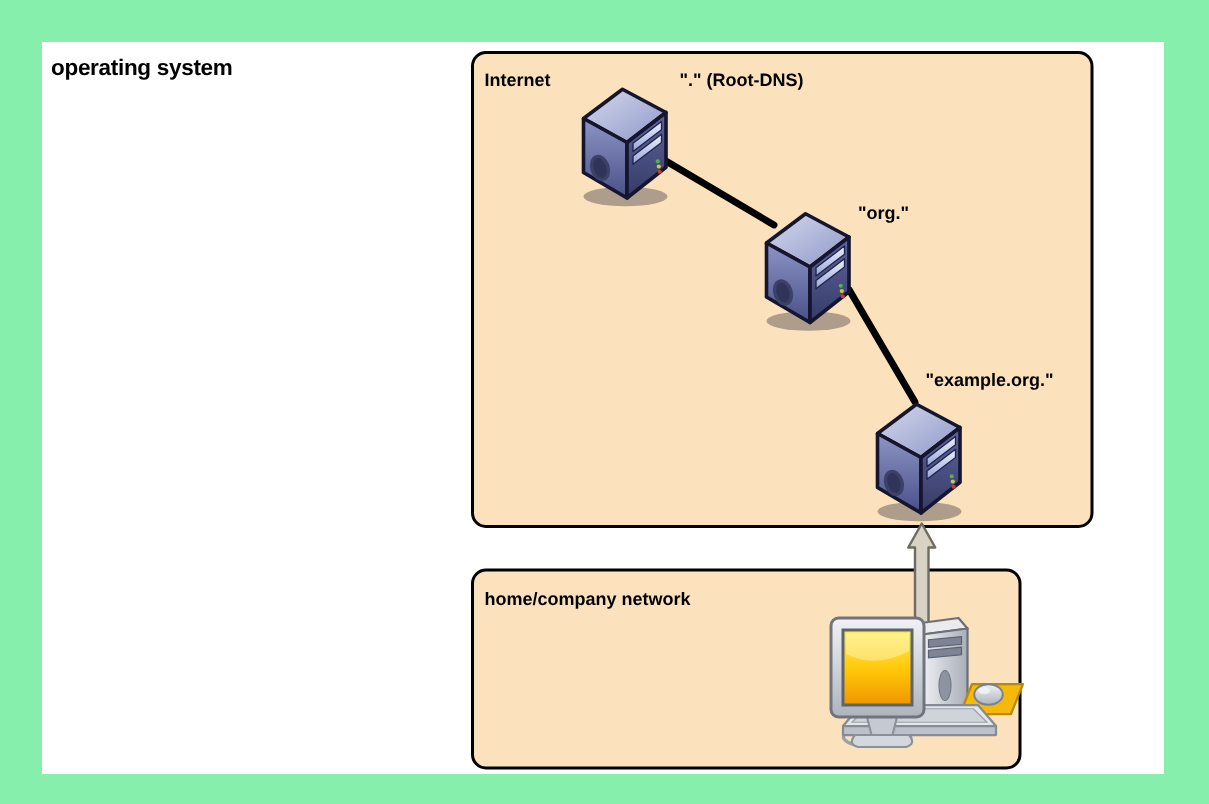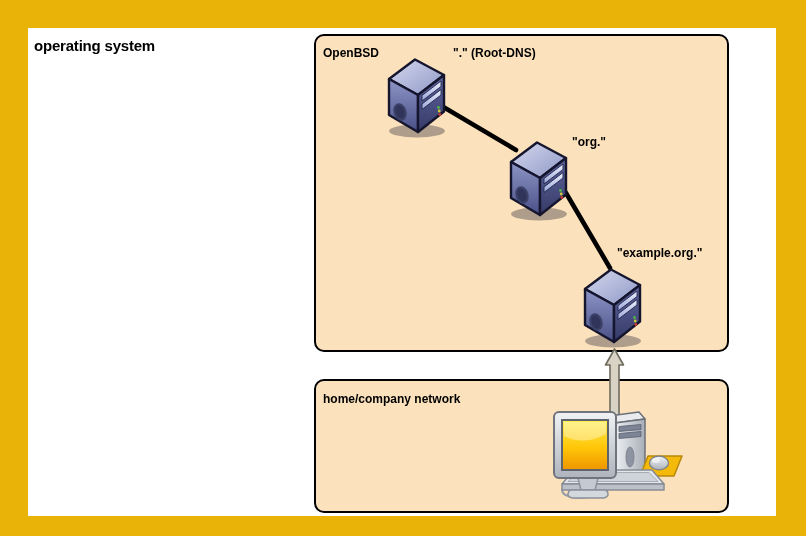--- a/index.html
+++ b/index.html
@@ -2,41 +2,41 @@
 <html><head>
 <meta charset="utf-8">
 <style>
   html, body {
     margin: 0; padding: 0;
     width: 806px; height: 536px;
     background: #000000;
     overflow: hidden;
     font-family: "Liberation Sans", sans-serif;
   }
-  .frame { position: absolute; left: 0; top: 0; width: 806px; height: 536px; background: #eab308; }
+  .frame { position: absolute; left: 0; top: 0; width: 806px; height: 536px; background: #86efac; }
   .canvas {
     position: absolute; left: 28px; top: 28px;
     width: 748px; height: 488px;
     background: #ffffff;
   }
   .page-title {
     position: absolute; left: 6px; top: 7px;
     font-size: 15px; font-weight: bold; color: #000;
     line-height: 21px; letter-spacing: -0.2px;
     white-space: nowrap;
   }
   .zone {
     position: absolute;
     background: #fce2bc;
     border: 2px solid #000;
     border-radius: 10px;
     box-sizing: border-box;
   }
   .zone-internet { left: 286px; top: 6px;   width: 415px; height: 318px; }
-  .zone-home     { left: 286px; top: 351px; width: 415px; height: 134px; }
+  .zone-home     { left: 286px; top: 351px; width: 367px; height: 134px; }
   .zone-label {
     position: absolute; left: 7px; top: 10px;
     font-size: 12px; font-weight: bold; color: #000;
     white-space: nowrap;
   }
   .zone-home .zone-label { top: 11px; }
   .node-label {
     position: absolute;
     font-size: 12px; font-weight: bold; color: #000;
     white-space: nowrap;
@@ -50,21 +50,21 @@
 <body>
 
 <div class="frame">
   <div class="canvas">
 
     <div class="page-title">
       <div>operating system</div>
     </div>
 
     <div class="zone zone-internet">
-      <span class="zone-label">OpenBSD</span>
+      <span class="zone-label">Internet</span>
     </div>
 
     <div class="zone zone-home">
       <span class="zone-label">home/company network</span>
     </div>
 
     <svg id="diagram-svg" width="748" height="488" viewBox="0 0 748 488">
       <defs>
         <linearGradient id="gTop" x1="0" y1="0" x2="1" y2="1">
           <stop offset="0" stop-color="#d4d8ec"></stop>

